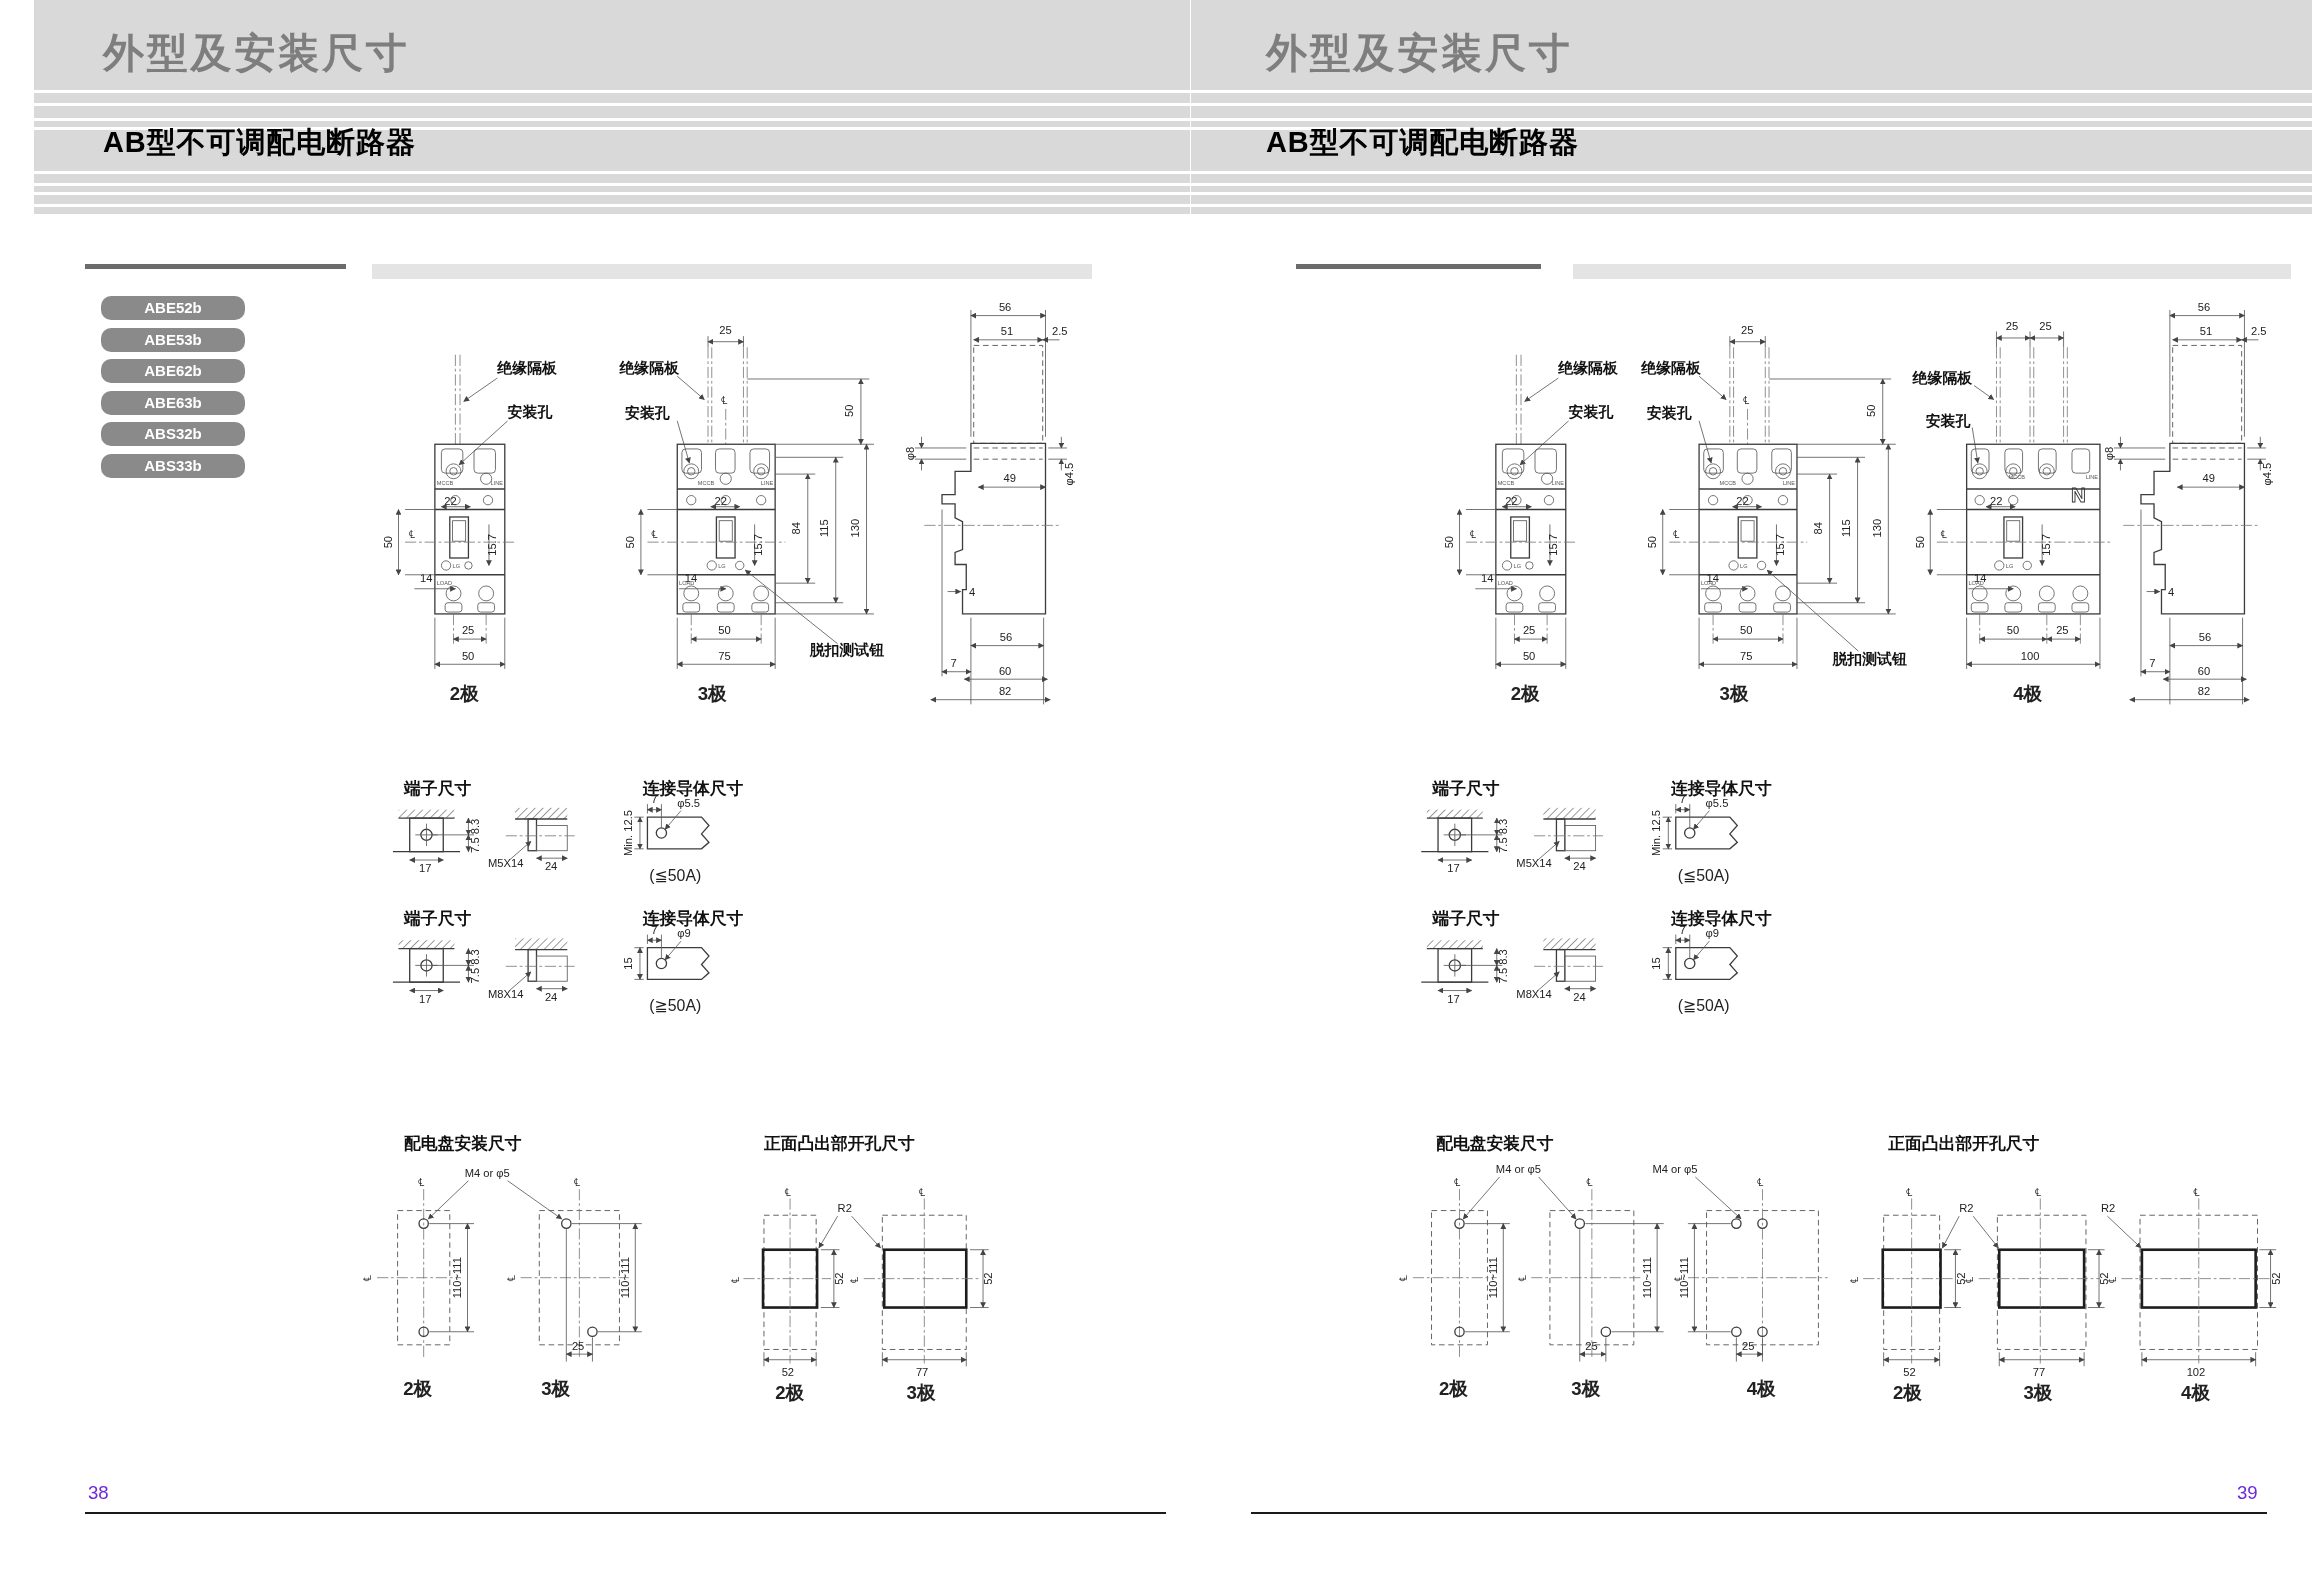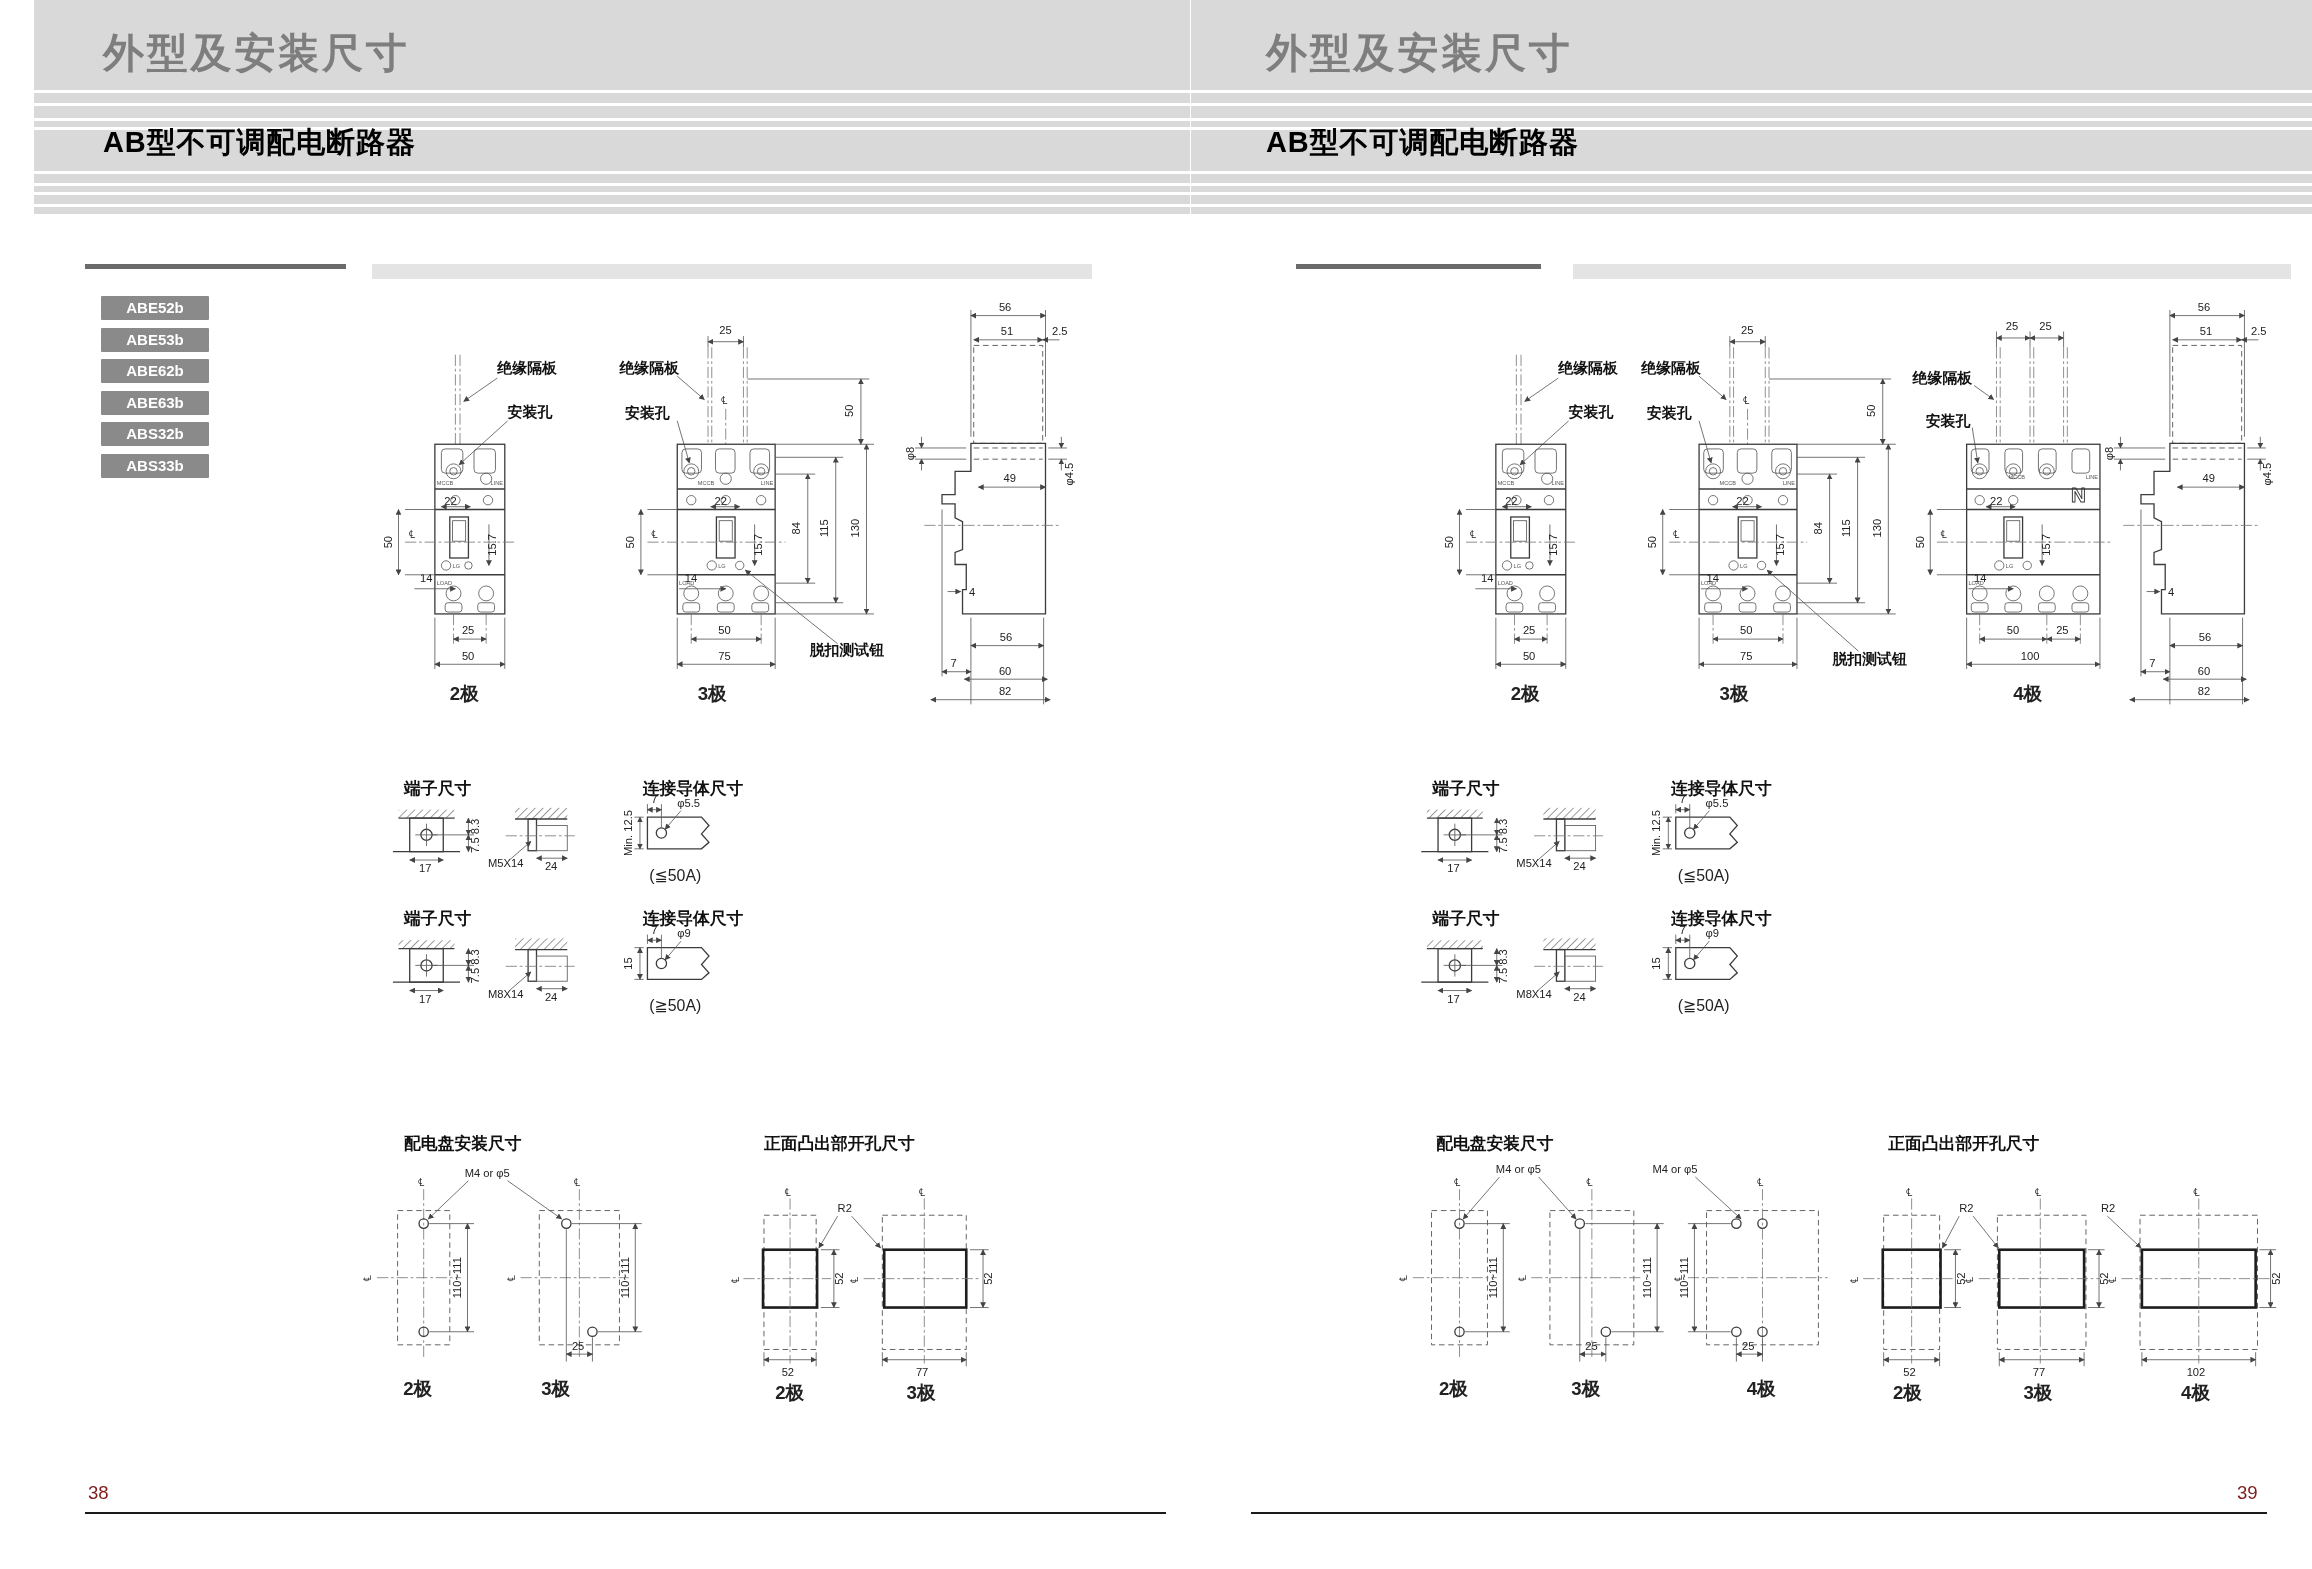--- a/index.html
+++ b/index.html
@@ -8,23 +8,23 @@
   .page{position:absolute;top:0;width:1156px;height:1570px;}
   .header{position:absolute;left:0;top:0;width:1156px;height:214px;background:#d9d9d9;}
   .stripe{position:absolute;left:0;width:1156px;height:2.8px;background:#fff;}
   .page-title{position:absolute;left:69px;top:26px;font-size:41px;font-weight:bold;
               color:#7e7e7e;letter-spacing:2.8px;margin:0;}
   .page-subtitle{position:absolute;left:69px;top:123px;font-size:29px;font-weight:bold;
               color:#000000;letter-spacing:0.9px;margin:0;}
   .rule-dark{position:absolute;top:264px;height:4.7px;background:#6b6b6b;}
   .rule-light{position:absolute;top:264px;height:15px;background:#e4e4e4;}
   .models{position:absolute;top:296px;}
-  .badge{width:108px;height:24px;margin-bottom:7.5px;border-radius:1px;background:#8a8a8a;
+  .badge{width:144px;height:24px;margin-bottom:7.5px;border-radius:10px;background:#8a8a8a;
          color:#fff;font-size:15px;font-weight:bold;text-align:center;line-height:24px;}
-  .pagenum{position:absolute;top:1482px;font-size:18.6px;color:#7f1d1d;}
+  .pagenum{position:absolute;top:1482px;font-size:18.6px;color:#6d28d9;}
   .footline{position:absolute;top:1512px;height:1.9px;background:#1a1a1a;}
   svg.drawing{position:absolute;left:0;top:280px;}
   
   .ln{stroke:#3c3c3c;stroke-width:1.4;fill:none;}
   .thk{stroke:#1e1e1e;stroke-width:2.8;fill:none;}
   .tn{stroke:#5a5a5a;stroke-width:0.9;fill:none;}
   .dsh{stroke:#5a5a5a;stroke-width:1;fill:none;stroke-dasharray:6 4;}
   .cl{stroke:#7a7a7a;stroke-width:0.9;fill:none;stroke-dasharray:12 3 3 3;}
   text.d{font:12px "Liberation Sans",sans-serif;fill:#222;}
   text.cn{font:bold 16px "Liberation Sans","DejaVu Sans",sans-serif;fill:#111;}

